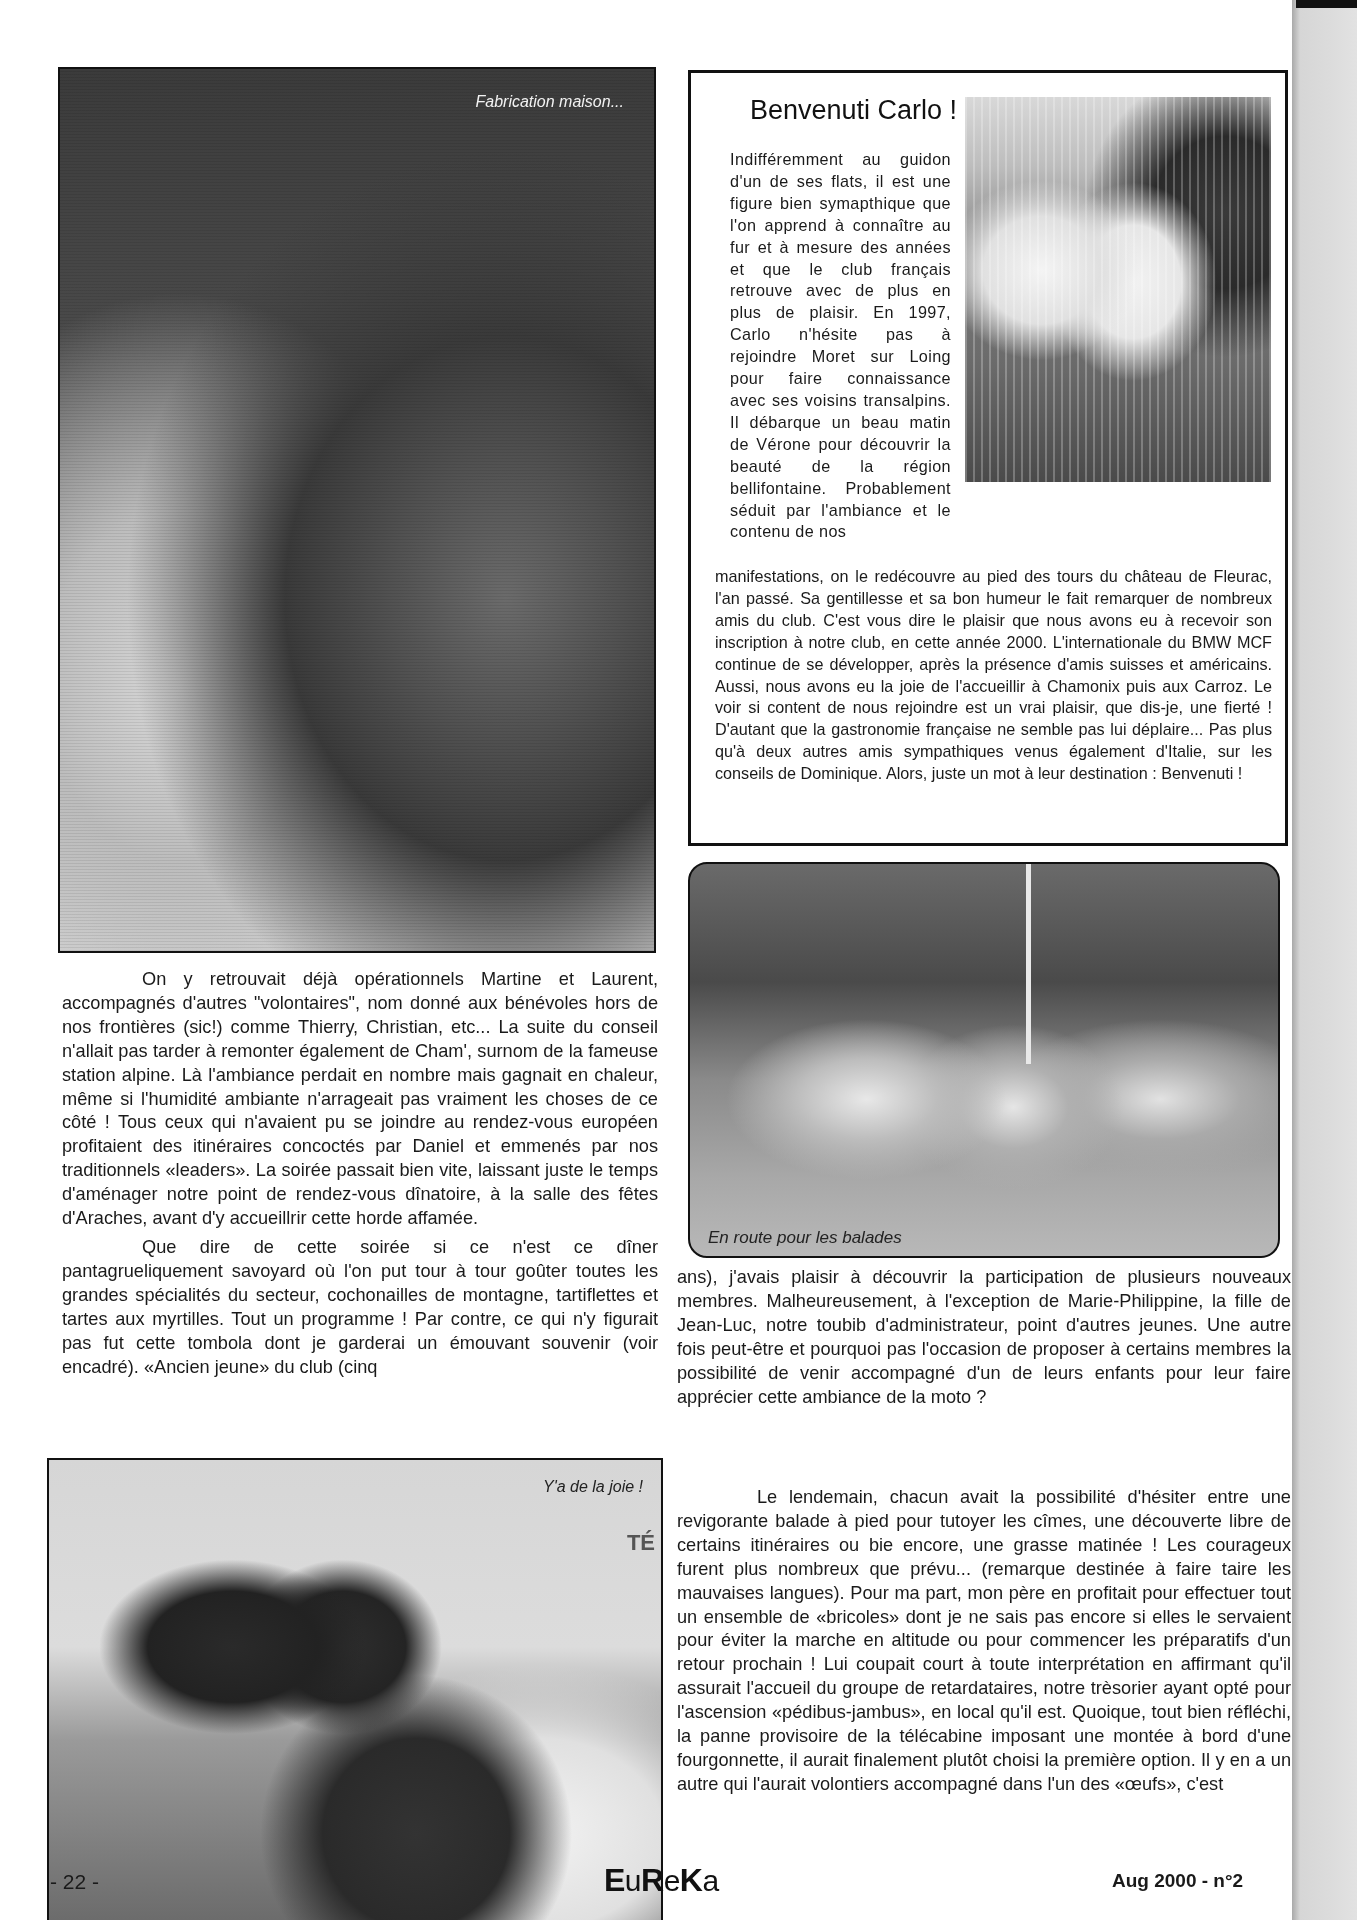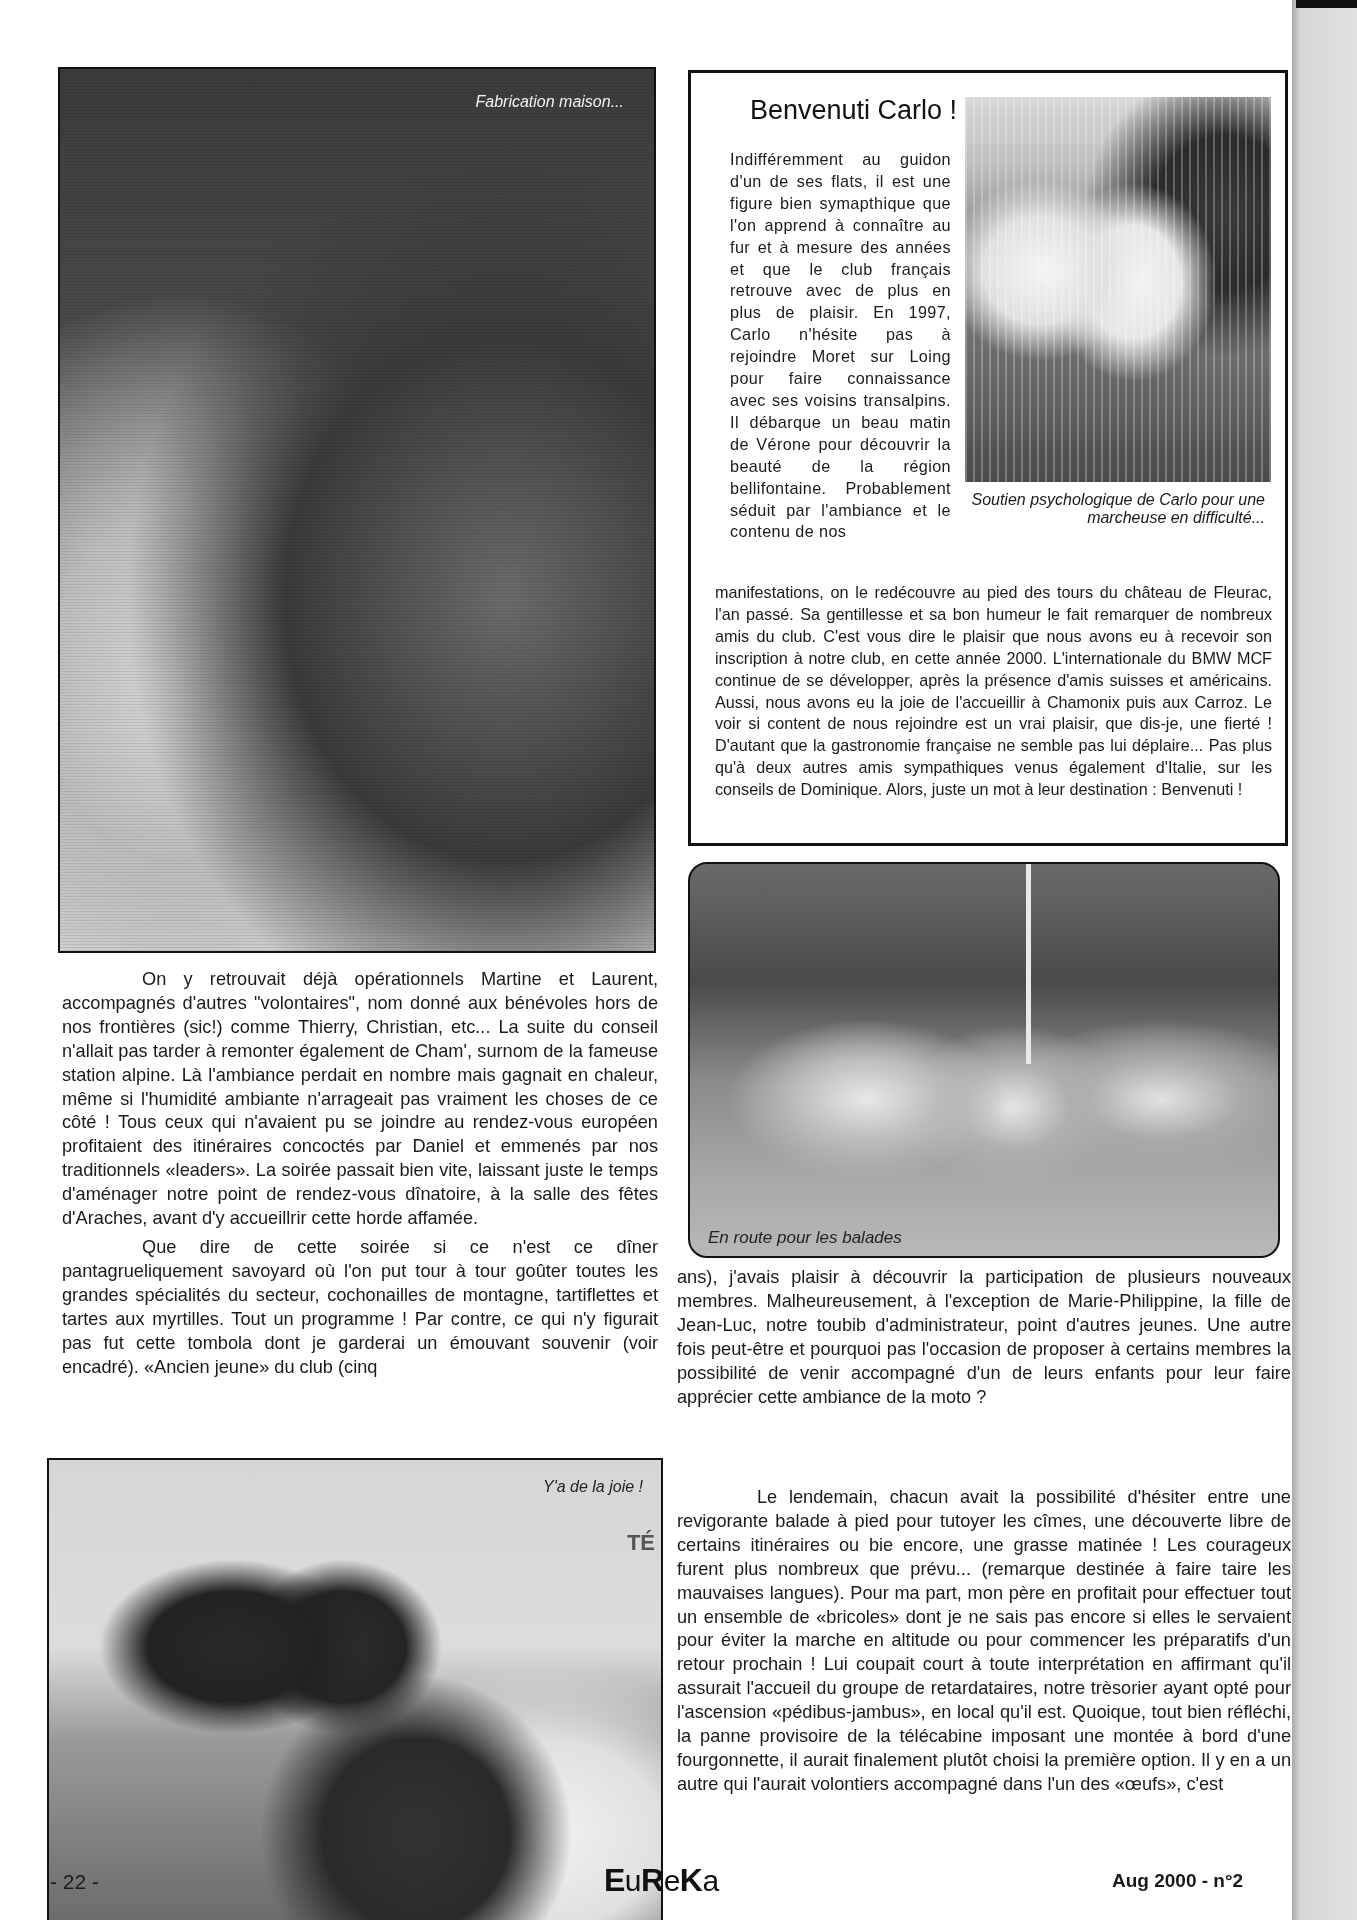--- a/index.html
+++ b/index.html
@@ -40,21 +40,21 @@
   }
   #carlo-title {
     position: absolute; left: 39px; top: 22px; font-size: 27px; color: #111; margin-left: 20px;
   }
   #carlo-text-narrow {
     position: absolute; left: 39px; top: 76px; width: 221px;
     font-size: 16.2px; line-height: 21.9px; text-align: justify; letter-spacing: 0.4px;
   }
   #carlo-text-wide {
     position: absolute; left: 24px; top: 493px; width: 557px;
-    font-size: 16.2px; line-height: 21.9px; text-align: justify; margin-top: 16px;
+    font-size: 16.2px; line-height: 21.9px; text-align: justify;
   }
   #photo-carlo {
     position: absolute; left: 274px; top: 24px; width: 306px; height: 385px; border: none;
     background:
       repeating-linear-gradient(90deg, rgba(255,255,255,0.25) 0 2px, rgba(255,255,255,0) 2px 8px),
       radial-gradient(ellipse at 25% 45%, #f4f4f4 0%, #e0e0e0 18%, transparent 30%),
       radial-gradient(ellipse at 55% 48%, #f2f2f2 0%, #e6e6e6 20%, transparent 35%),
       radial-gradient(ellipse at 85% 30%, #3a3a3a 0%, #2a2a2a 20%, transparent 38%),
       linear-gradient(180deg, #d8d8d8 0%, #bdbdbd 18%, #7a7a7a 45%, #6a6a6a 70%, #4a4a4a 100%);
   }
@@ -113,21 +113,20 @@
 <div class="binding-top"></div>
 
 <div id="photo-shop" class="photo">
   <span class="caption">Fabrication maison...</span>
 </div>
 
 <div id="carlo-box">
   <div id="carlo-title">Benvenuti Carlo !</div>
   <div id="carlo-text-narrow">Indifféremment au guidon d'un de ses flats, il est une figure bien symapthique que l'on apprend à connaître au fur et à mesure des années et que le club français retrouve avec de plus en plus de plaisir. En 1997, Carlo n'hésite pas à rejoindre Moret sur Loing pour faire connaissance avec ses voisins transalpins. Il débarque un beau matin de Vérone pour découvrir la beauté de la région bellifontaine. Probablement séduit par l'ambiance et le contenu de nos</div>
   <div id="photo-carlo" class="photo"></div>
-  <div id="carlo-caption">Soutien psychologique de Carlo pour une marcheuse en difficulté...</div>
   <div id="carlo-text-wide">manifestations, on le redécouvre au pied des tours du château de Fleurac, l'an passé. Sa gentillesse et sa bon humeur le fait remarquer de nombreux amis du club.  C'est vous dire le plaisir que nous avons eu à recevoir son inscription à notre club, en cette année 2000. L'internationale du BMW MCF continue de se développer, après la présence d'amis suisses et américains. Aussi, nous avons eu la joie de l'accueillir à Chamonix puis aux Carroz. Le voir si content de nous rejoindre est un vrai plaisir, que dis-je, une fierté ! D'autant que la gastronomie française ne semble pas lui déplaire... Pas plus qu'à deux autres amis sympathiques venus également d'Italie, sur les conseils de Dominique.  Alors, juste un mot à leur destination : Benvenuti !</div>
 </div>
 
 <div id="photo-moto" class="photo">
   <div class="pole"></div>
   <span class="caption">En route pour les balades</span>
 </div>
 
 <p id="left-para-1" class="col-text indent" style="margin:0">On y retrouvait déjà opérationnels Martine et Laurent, accompagnés d'autres "volontaires", nom donné aux bénévoles hors de nos frontières (sic!) comme Thierry, Christian, etc... La suite du conseil n'allait pas tarder à remonter également de Cham', surnom de la fameuse station alpine. Là l'ambiance perdait en nombre mais gagnait en chaleur, même si l'humidité ambiante n'arrageait pas vraiment les choses de ce côté ! Tous ceux qui n'avaient pu se joindre au rendez-vous européen profitaient des itinéraires concoctés par Daniel et emmenés par nos traditionnels «leaders». La soirée passait bien vite, laissant juste le temps d'aménager notre point de rendez-vous dînatoire, à la salle des fêtes d'Araches, avant d'y accueillrir cette horde affamée.</p>
 <p id="left-para-2" class="col-text indent" style="margin:0">Que dire de cette soirée si ce n'est ce dîner pantagrueliquement savoyard où l'on put tour à tour goûter toutes les grandes spécialités du secteur, cochonailles de montagne, tartiflettes et tartes aux myrtilles. Tout un programme ! Par contre, ce qui n'y figurait pas fut cette tombola dont je garderai un émouvant souvenir (voir encadré). «Ancien jeune» du club (cinq</p>

